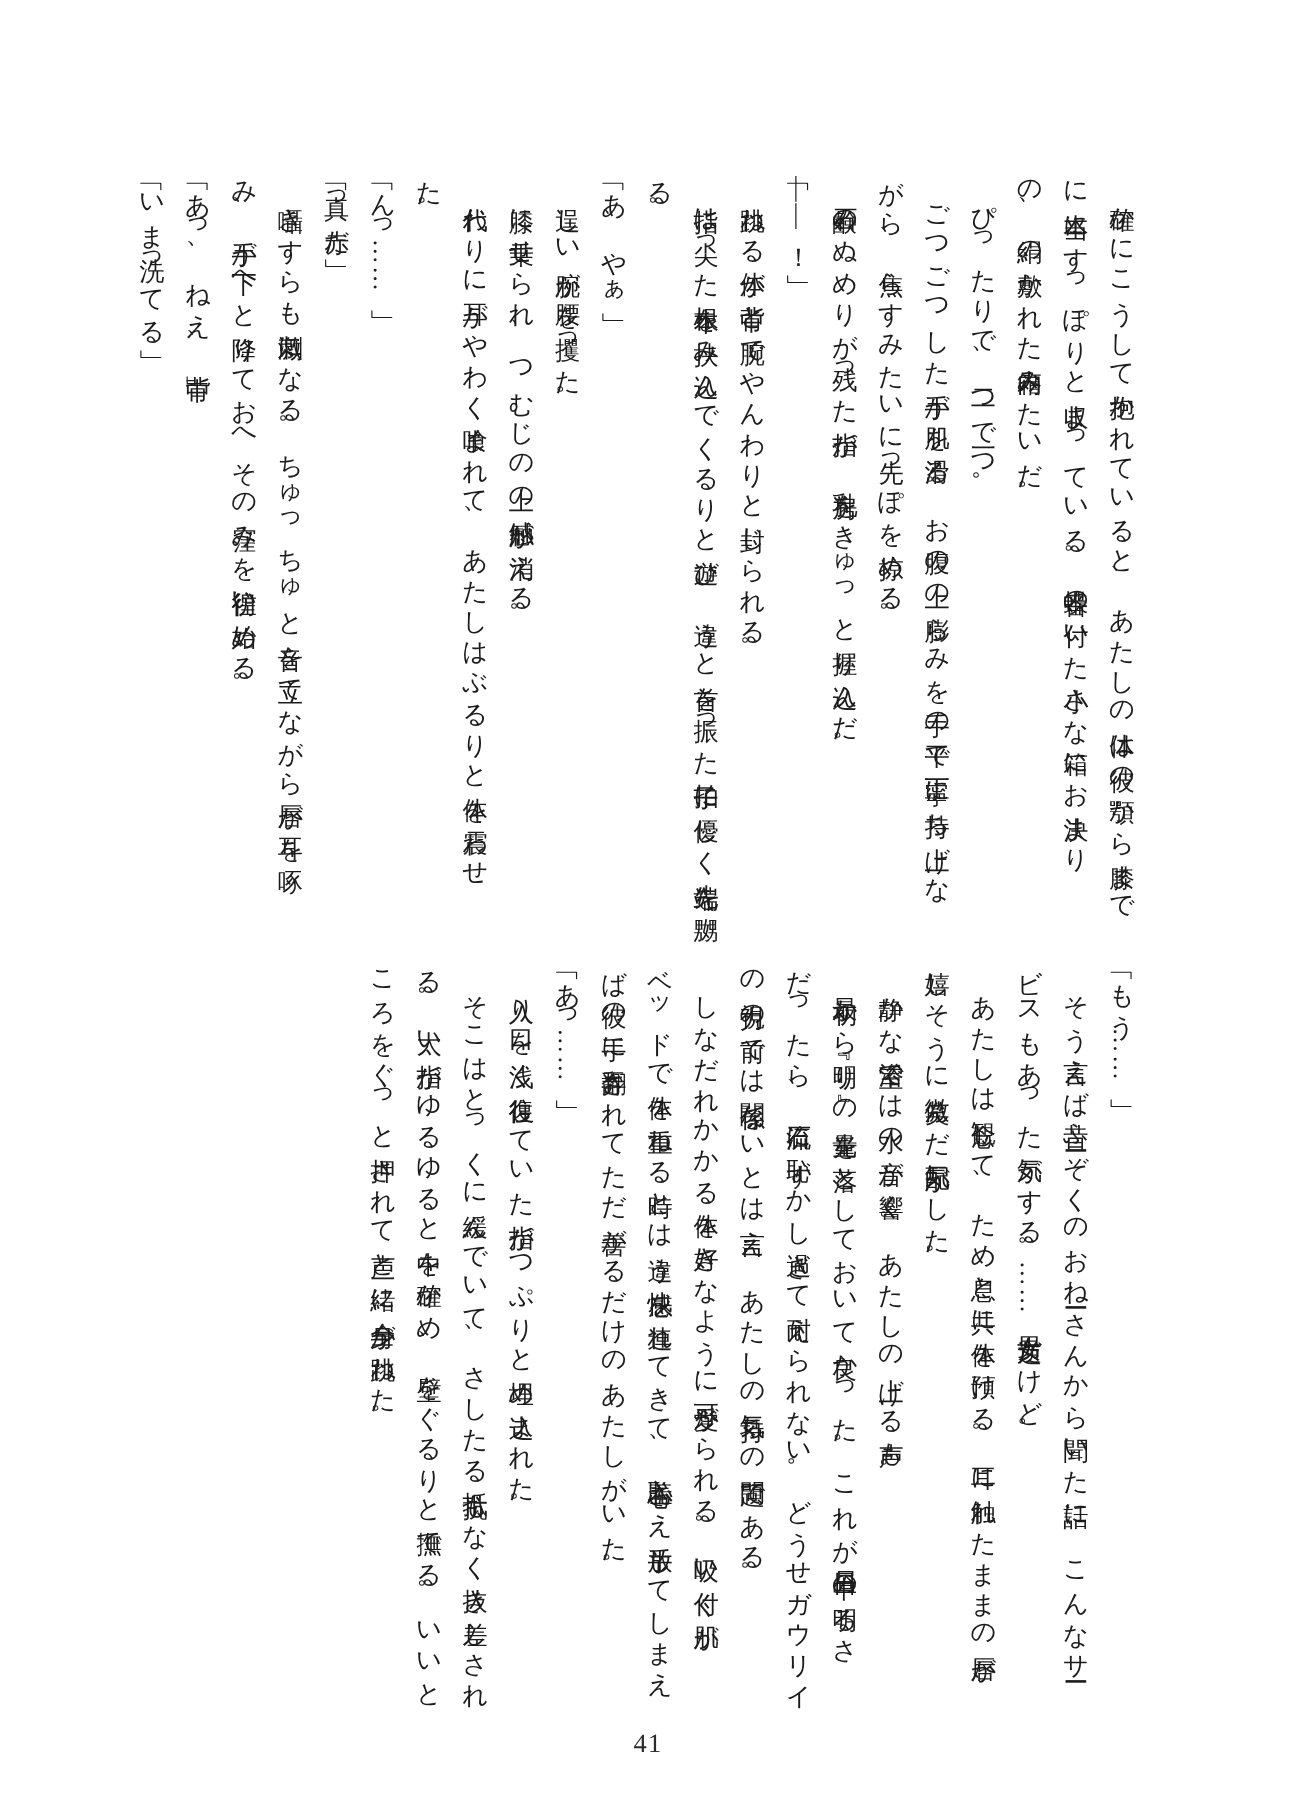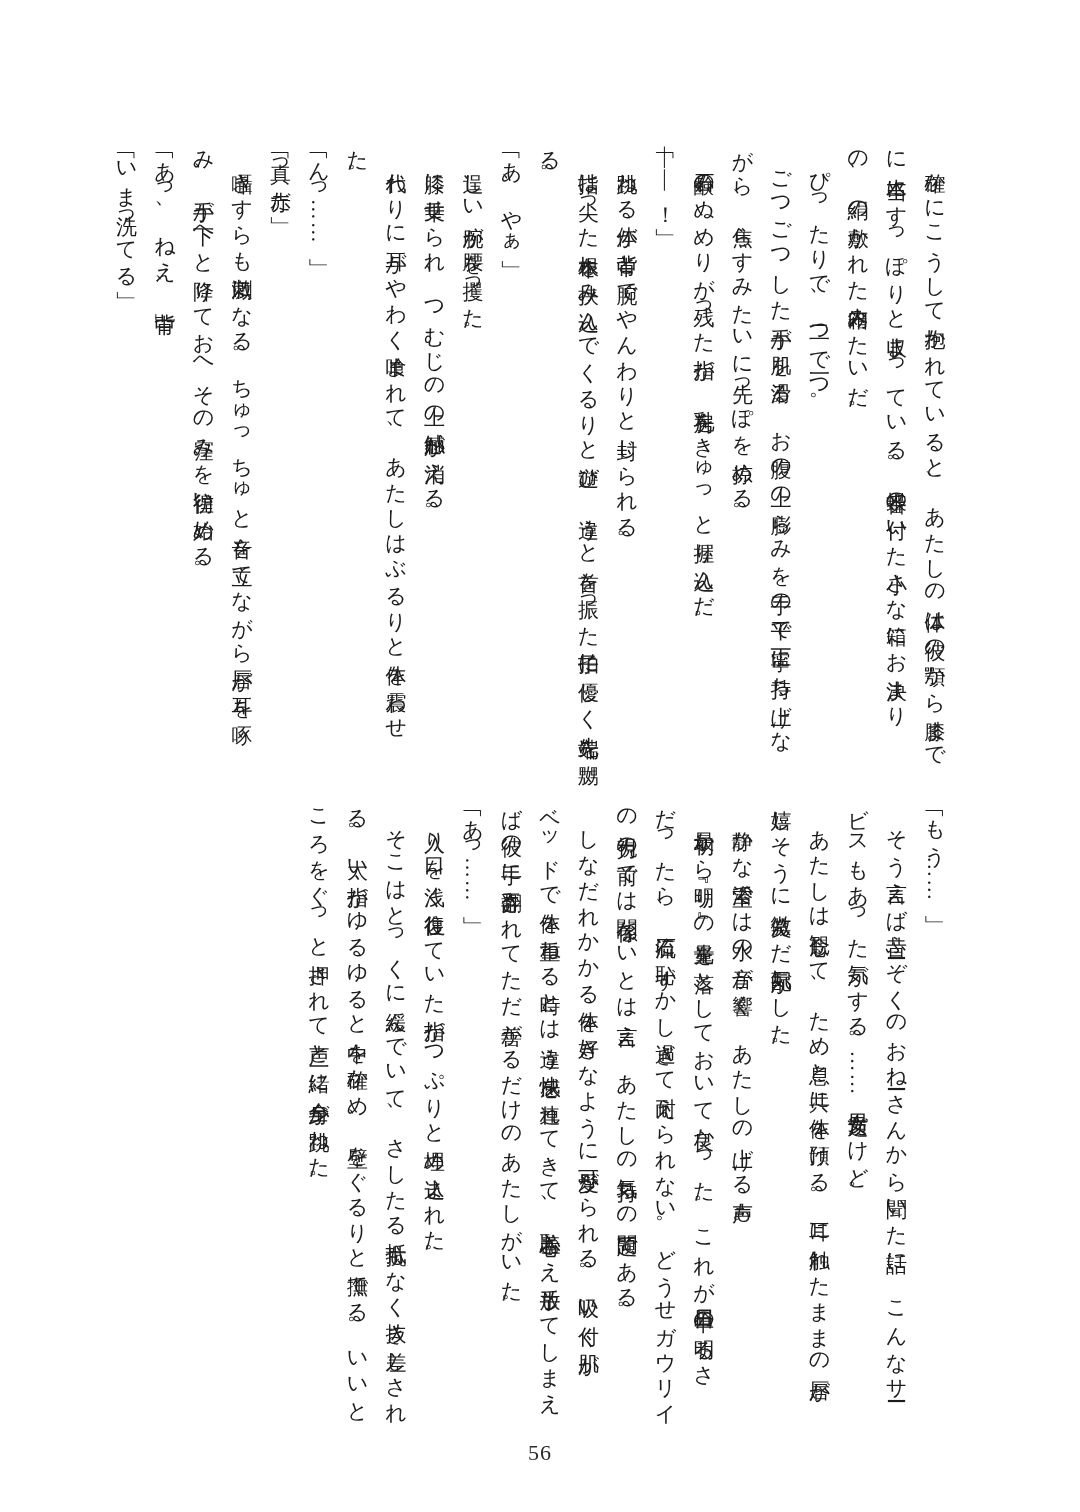--- a/index.html
+++ b/index.html
@@ -80,15 +80,15 @@
       <p class="narration">そう言えば昔ふーぞくのおねーさんから聞いた話に、こんなサービスもあった気がする。……男女逆だけど。</p>
       <p class="narration">あたしは観念して、ため息と共に体を預ける。耳に触れたままの唇が、嬉しそうに微笑んだ気配がした。</p>
       <p class="narration">静かな浴室では水の音が響く。あたしの上げる声も。</p>
       <p class="narration">最初から『明り』の光量を落としておいて良かった。これが昼日中の明るさだったら、流石に恥ずかし過ぎて耐えられない。どうせガウリイの視力の前では関係ないとは言え、あたしの気持ちの問題である。</p>
       <p class="narration">しなだれかかる体を好きなように可愛がられる。吸い付く肌がベッドで体を重ねる時とは違う快感を連れてきて、羞恥心さえ手放してしまえば彼の手に翻弄されてただ善がるだけのあたしがいた。</p>
       <p class="dialogue">「あっ……」</p>
       <p class="narration">入り口を浅く往復していた指がつぷりと埋め込まれた。</p>
       <p class="narration">そこはとっくに緩んでいて、さしたる抵抗もなく抜き差しされる。太い指がゆるゆると中を確かめ、壁をぐるりと撫でる。いいところをぐっと押されて声と一緒に全身が跳ねた。</p>
     </div>
 
-  <div class="page-number">56</div>
+  <div class="page-number">41</div>
 
 </div>
 
 </body></html>

